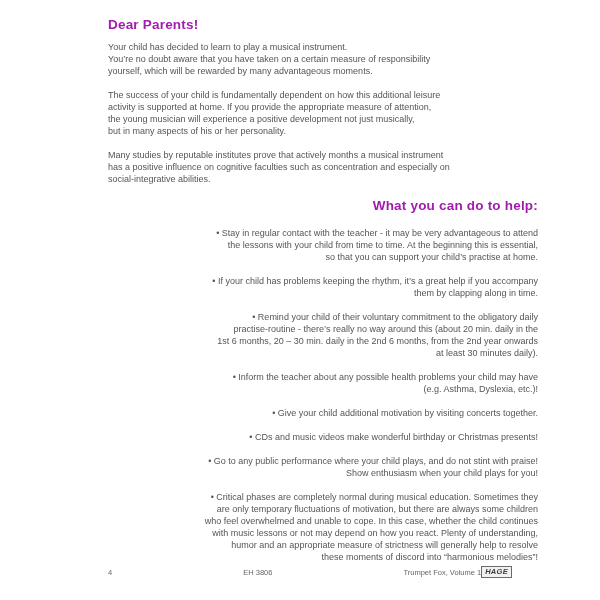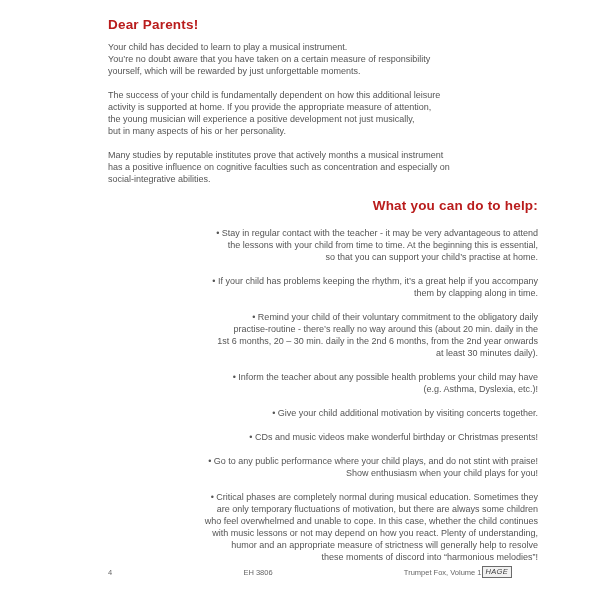--- a/index.html
+++ b/index.html
@@ -22,21 +22,21 @@
     position: absolute;
     left: 108px;
     top: 16px;
     width: 430px;
     color: #555555;
   }
   .section-heading {
     font-size: 13.5px;
     line-height: 18px;
     font-weight: bold;
-    color: #b91c1c;
+    color: #a21caf;
     margin: 0 0 7px 0;
     letter-spacing: 0.2px;
   }
   .section-2 {
     margin-top: 8px;
     text-align: right;
   }
   .para {
     font-size: 9px;
     line-height: 12px;
@@ -61,39 +61,39 @@
   .footer-right {
     display: flex;
     align-items: center;
   }
   .publisher-logo {
     display: inline-block;
     border: 1px solid #6a6a6a;
     background: #f1f1f1;
     color: #3d3d3d;
     font-style: italic;
-    font-weight: normal;
+    font-weight: bold;
     font-size: 7.5px;
     line-height: 9px;
     padding: 0 3px 1px 3px;
     letter-spacing: 0.3px;
   }
 </style>
 </head>
 <body>
 
 <div class="page">
 
   <div class="content">
 
     <div class="section-1">
       <div class="section-heading">Dear Parents!</div>
       <p class="para">Your child has decided to learn to play a musical instrument.
 You’re no doubt aware that you have taken on a certain measure of responsibility
-yourself, which will be rewarded by just unforgettable moments.</p>
+yourself, which will be rewarded by many advantageous moments.</p>
       <p class="para">The success of your child is fundamentally dependent on how this additional leisure
 activity is supported at home. If you provide the appropriate measure of attention,
 the young musician will experience a positive development not just musically,
 but in many aspects of his or her personality.</p>
       <p class="para">Many studies by reputable institutes prove that actively months a musical instrument
 has a positive influence on cognitive faculties such as concentration and especially on
 social-integrative abilities.</p>
     </div>
 
     <div class="section-2">

